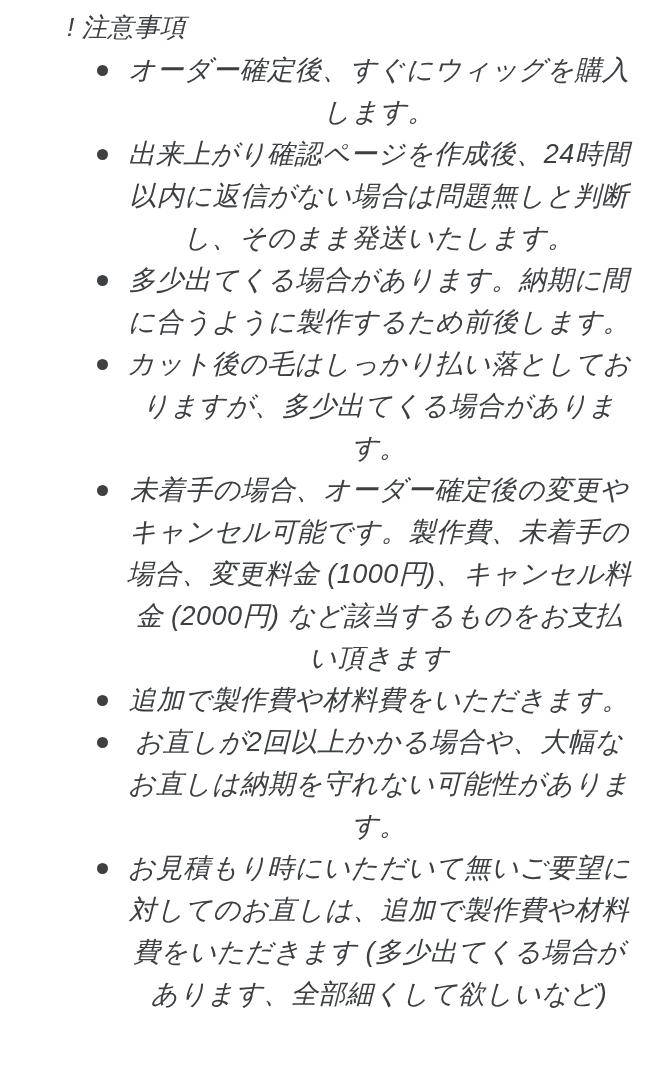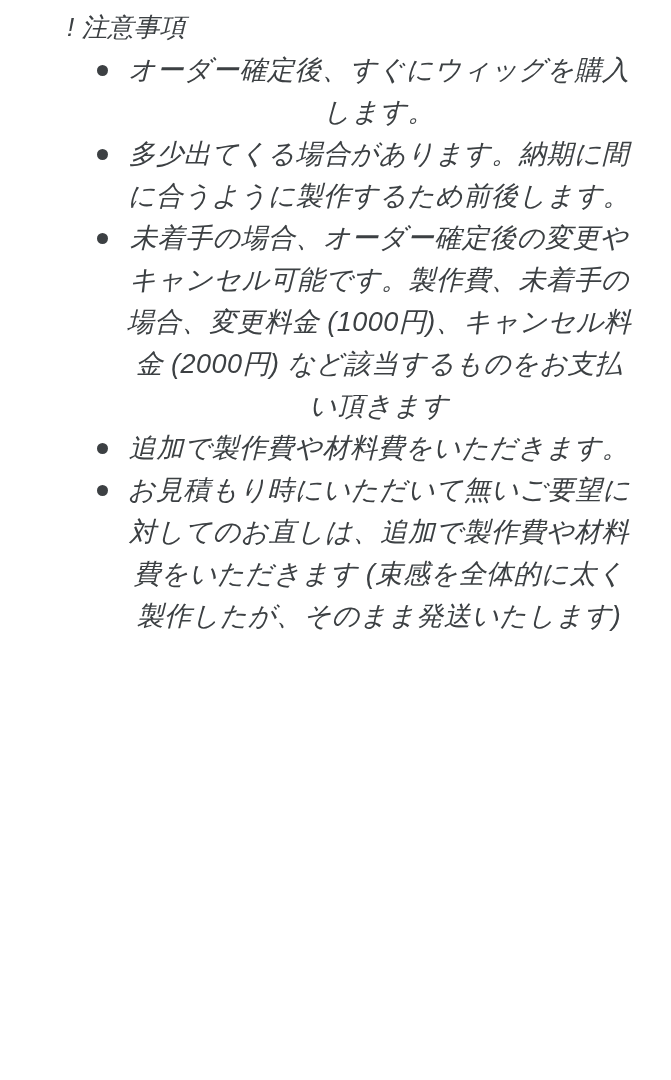--- a/index.html
+++ b/index.html
@@ -67,28 +67,40 @@
 
 <main class="page">
   <h1 class="page-title">! 注意事項</h1>
   <ul class="notes-list">
     <li class="note-item">
       <span class="bullet"></span>
       <span class="note-text">オーダー確定後、すぐにウィッグを購入します。</span>
     </li>
     <li class="note-item">
       <span class="bullet"></span>
+      <span class="note-text">出来上がり確認ページを作成後、24時間以内に返信がない場合は問題無しと判断し、そのまま発送いたします。</span>
+    </li>
+    <li class="note-item">
+      <span class="bullet"></span>
       <span class="note-text">多少出てくる場合があります。納期に間に合うように製作するため前後します。</span>
+    </li>
+    <li class="note-item">
+      <span class="bullet"></span>
+      <span class="note-text">カット後の毛はしっかり払い落としておりますが、多少出てくる場合があります。</span>
     </li>
     <li class="note-item">
       <span class="bullet"></span>
       <span class="note-text">未着手の場合、オーダー確定後の変更やキャンセル可能です。製作費、未着手の場合、変更料金 (1000円)、キャンセル料金 (2000円) など該当するものをお支払い頂きます</span>
     </li>
     <li class="note-item">
       <span class="bullet"></span>
       <span class="note-text">追加で製作費や材料費をいただきます。</span>
     </li>
     <li class="note-item">
       <span class="bullet"></span>
-      <span class="note-text">お見積もり時にいただいて無いご要望に対してのお直しは、追加で製作費や材料費をいただきます (束感を全体的に太く製作したが、そのまま発送いたします)</span>
+      <span class="note-text">お直しが2回以上かかる場合や、大幅なお直しは納期を守れない可能性があります。</span>
+    </li>
+    <li class="note-item">
+      <span class="bullet"></span>
+      <span class="note-text">お見積もり時にいただいて無いご要望に対してのお直しは、追加で製作費や材料費をいただきます (多少出てくる場合があります、全部細くして欲しいなど)</span>
     </li>
   </ul>
 </main>
 
 </body></html>

